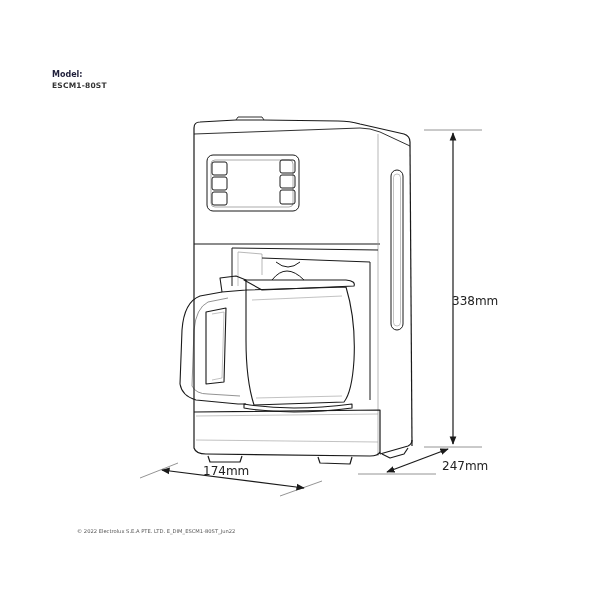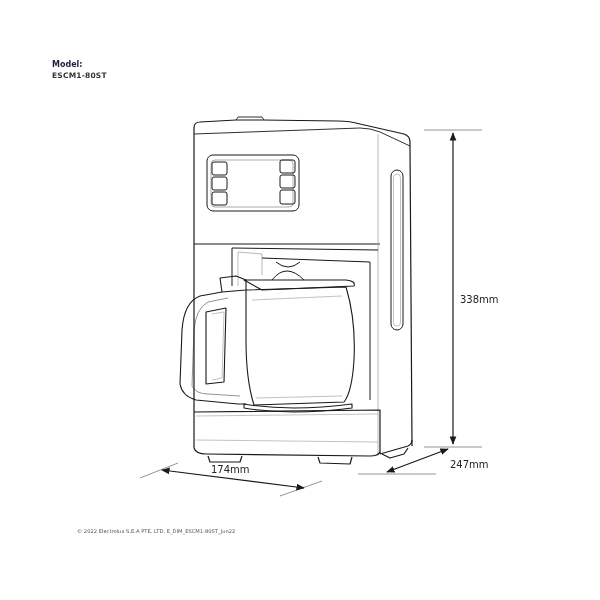--- a/index.html
+++ b/index.html
@@ -1,20 +1,20 @@
 <!DOCTYPE html>
 <html><head>
   <meta charset="utf-8">
   <style>
     html, body { margin: 0; padding: 0; background: #ffffff; }
     body { width: 600px; height: 600px; position: relative; overflow: hidden; font-family: "DejaVu Sans", sans-serif; color: #1a1a2e; }
-    .model-block { position: absolute; left: 52px; top: 59px; line-height: 11px; }
+    .model-block { position: absolute; left: 52px; top: 69px; line-height: 11px; }
     .model-label { font-size: 8px; font-weight: bold; color: #1f1f3a; display: block; }
     .model-value { font-size: 7.5px; color: #333; display: block; letter-spacing: 0.2px; font-weight: bold; }
-    .dim-label { position: absolute; font-size: 10px; color: #222; margin-left: 8px; }
+    .dim-label { position: absolute; font-size: 12px; color: #222; }
     .dim-height { left: 452px; top: 294px; }
     .dim-depth { left: 442px; top: 459px; }
     .dim-width { left: 203px; top: 464px; }
     .copyright { position: absolute; left: 77px; top: 528px; font-size: 5.2px; color: #555; white-space: nowrap; }
     svg.drawing { position: absolute; left: 0; top: 0; }
   </style>
 </head>
 <body>
 
 <div class="model-block">

